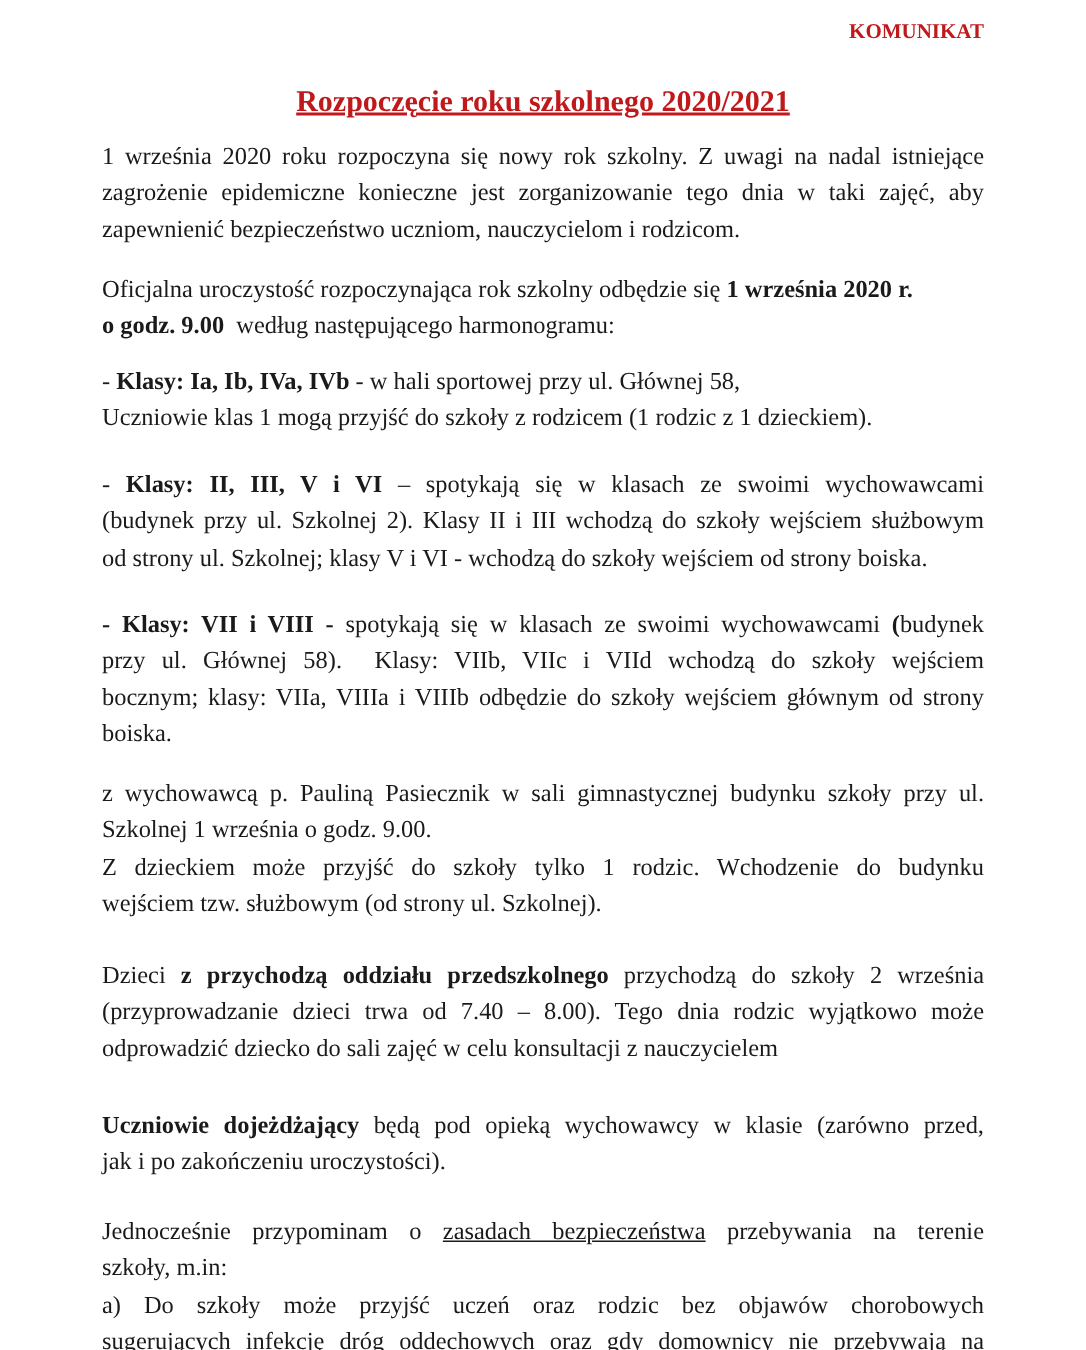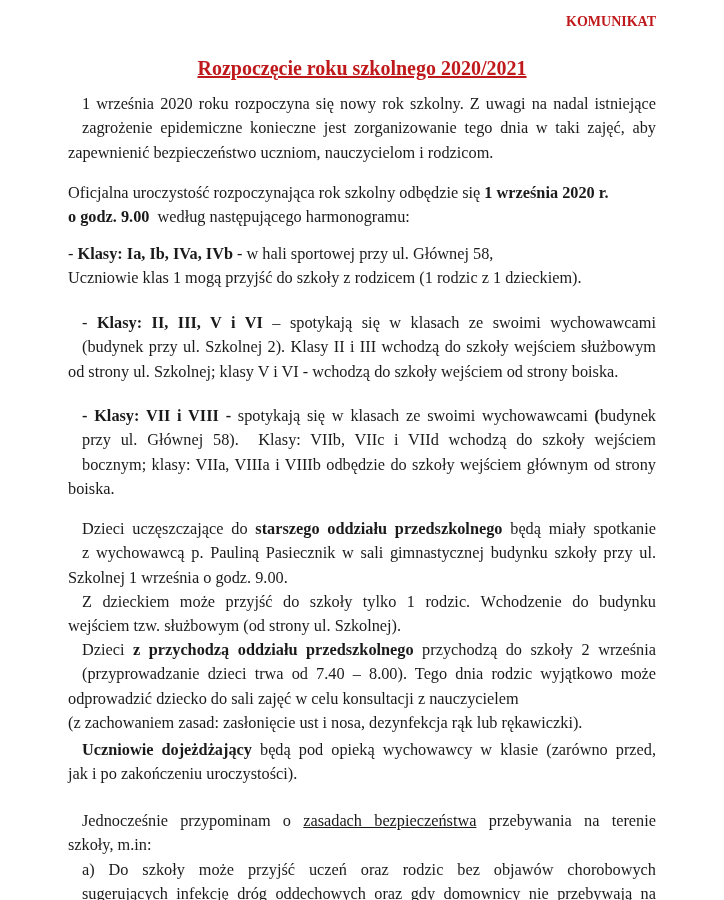--- a/index.html
+++ b/index.html
@@ -16,21 +16,21 @@
     .subtitle {
       position: absolute; left: 0; width: 588px; top: 57px;
       text-align: center; font-weight: bold; font-size: 20px; color: #c0191c;
       text-decoration: underline;
     }
     .para {
       position: absolute; left: 0; width: 588px;
       font-size: 16.3px; line-height: 24.3px; margin: 0;
     }
     .line { display: block; white-space: nowrap; }
-    .jline { display: block; text-align: justify; text-align-last: justify; margin-left: 14px; }
+    .jline { display: block; text-align: justify; text-align-last: justify; }
     b { font-weight: bold; font-family: Liberation Serif, serif; }
     u { text-decoration: underline; }
   </style>
 </head>
 <body>
 
 <div class="page">
 
   <div class="title">KOMUNIKAT</div>
   <div class="subtitle">Rozpoczęcie roku szkolnego 2020/2021</div>
@@ -58,32 +58,30 @@
   </div>
 
   <div class="para" style="top:404px;">
     <span class="jline"><b>- Klasy: VII i VIII -</b><span style="white-space:pre;"> spotykają się w klasach ze swoimi wychowawcami </span><b>(</b><span>budynek</span></span>
     <span class="jline" style="white-space:pre-wrap;">przy ul. Głównej 58).  Klasy: VIIb, VIIc i VIId wchodzą do szkoły wejściem</span>
     <span class="jline">bocznym; klasy: VIIa, VIIIa i VIIIb odbędzie do szkoły wejściem głównym od strony</span>
     <span class="line">boiska.</span>
   </div>
 
   <div class="para" style="top:517px;">
-    <span class="jline"><span>Dzieci uczęszczające do </span><b>starszego oddziału przedszkolnego</b><span> będą miały spotkanie</span></span>
     <span class="jline">z wychowawcą p. Pauliną Pasiecznik w sali gimnastycznej budynku szkoły przy ul.</span>
     <span class="line">Szkolnej 1 września o godz. 9.00.</span>
     <span class="jline">Z dzieckiem może przyjść do szkoły tylko 1 rodzic. Wchodzenie do budynku</span>
     <span class="line">wejściem tzw. służbowym (od strony ul. Szkolnej).</span>
   </div>
 
   <div class="para" style="top:638px;">
     <span class="jline"><span>Dzieci </span><b>z przychodzą oddziału przedszkolnego</b><span> przychodzą do szkoły 2 września</span></span>
     <span class="jline">(przyprowadzanie dzieci trwa od 7.40 – 8.00). Tego dnia rodzic wyjątkowo może</span>
     <span class="line">odprowadzić dziecko do sali zajęć w celu konsultacji z nauczycielem</span>
-    <span class="line">(z zachowaniem zasad: zasłonięcie ust i nosa, dezynfekcja rąk lub rękawiczki).</span>
   </div>
 
   <div class="para" style="top:738px;">
     <span class="jline"><b>Uczniowie dojeżdżający</b><span> będą pod opieką wychowawcy w klasie (zarówno przed,</span></span>
     <span class="line">jak i po zakończeniu uroczystości).</span>
   </div>
 
   <div class="para" style="top:809px;">
     <span class="jline"><span>Jednocześnie przypominam o </span><u>zasadach bezpieczeństwa</u><span> przebywania na terenie</span></span>
     <span class="line">szkoły, m.in:</span>

